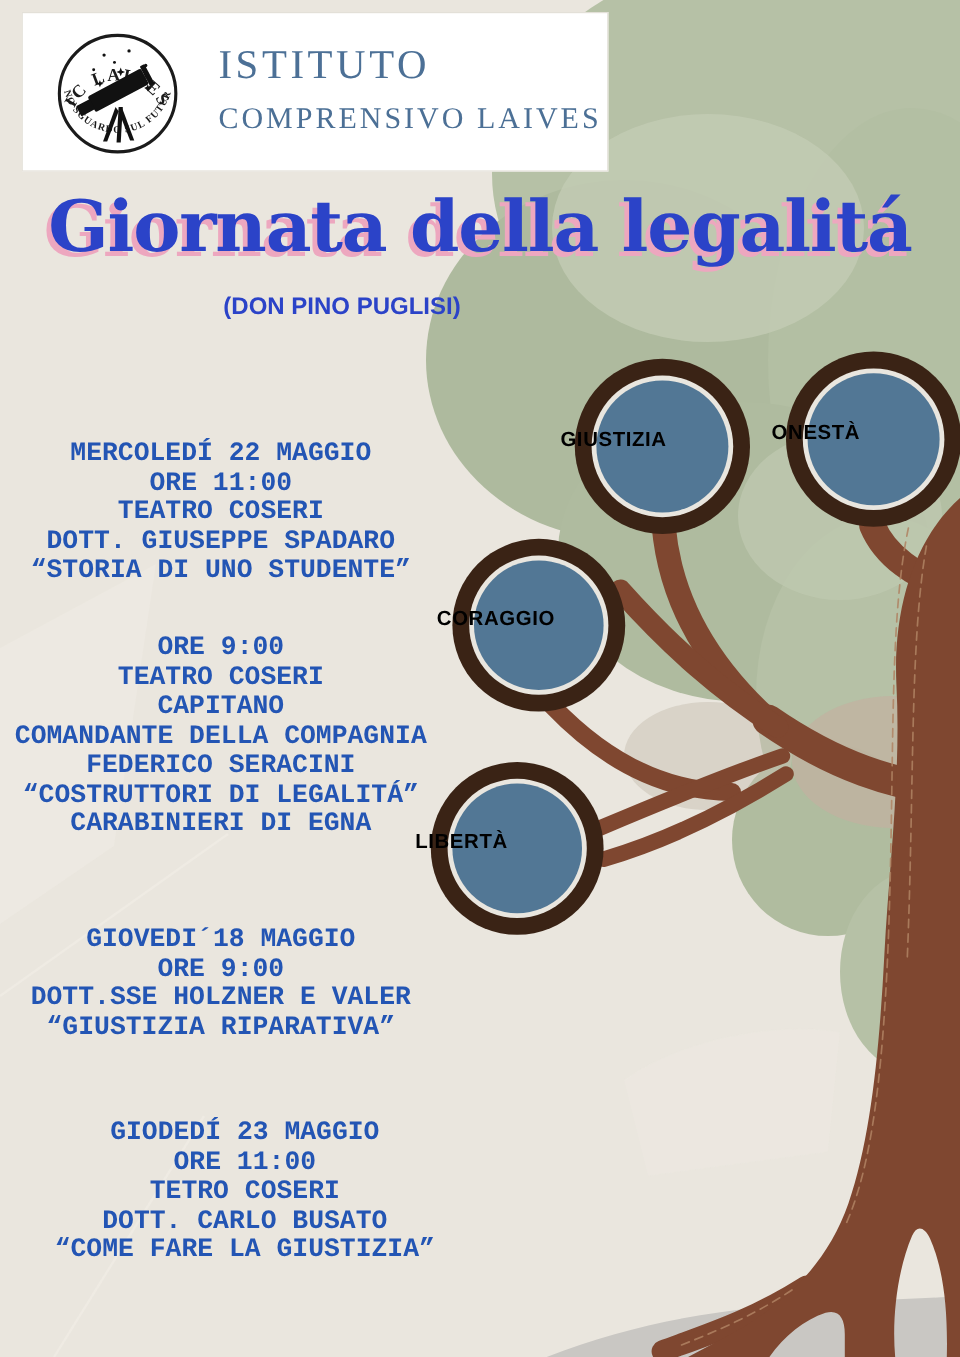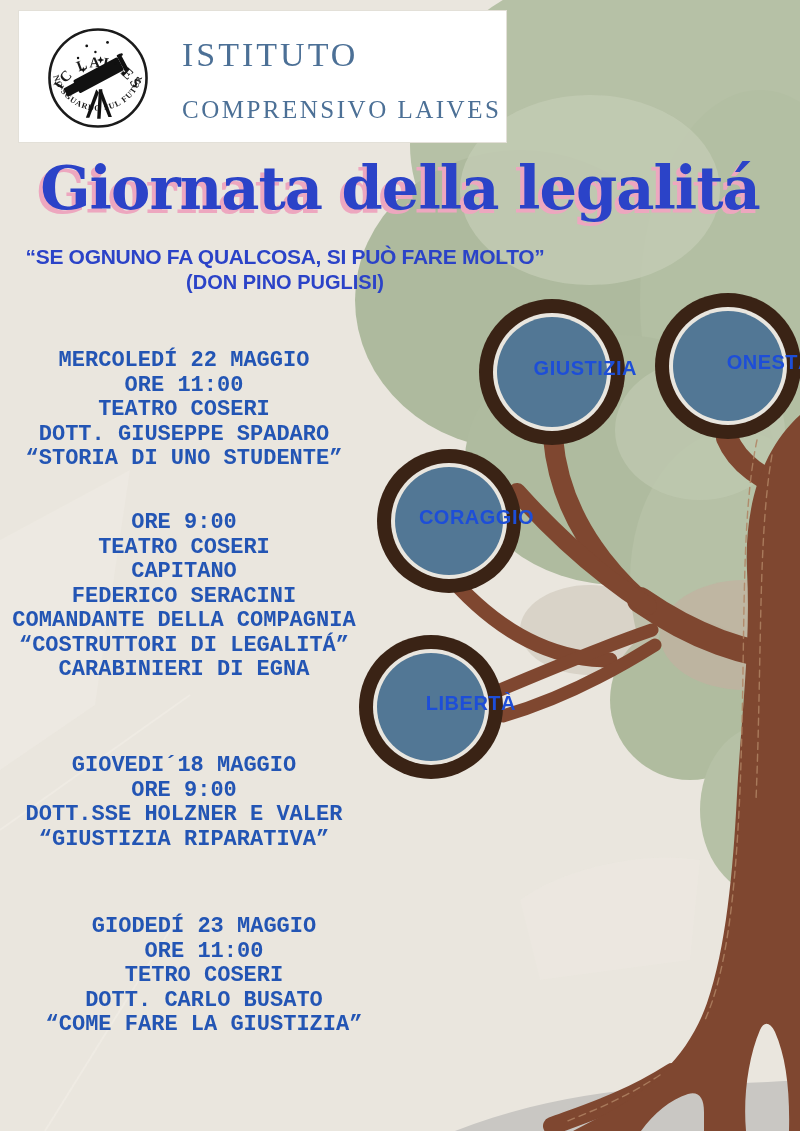--- a/index.html
+++ b/index.html
@@ -16,21 +16,21 @@
     background:#ffffff;border:1px solid #e3e0d8;box-sizing:border-box;
   }
   .seal{position:absolute;left:14px;top:2px;width:130px;height:130px;}
   .inst{position:absolute;left:163px;top:16px;width:330px;color:#4c7096;}
   .inst-line1{
     font-family:"Liberation Serif",serif;font-size:34px;line-height:56px;
     letter-spacing:3px;font-weight:400;
   }
   .inst-line2{
     font-family:"Liberation Serif",serif;font-size:25px;line-height:30px;
-    letter-spacing:2.5px;font-weight:400;margin-top:12px;
+    letter-spacing:2.5px;font-weight:400;margin-top:2px;
   }
 
   
   .main-title{
     position:absolute;left:0;top:158px;width:800px;text-align:center;
     font-family:"DejaVu Serif","Liberation Serif",serif;font-weight:bold;
     font-size:59px;line-height:62px;letter-spacing:-1px;
     color:#2b43c8;text-shadow:-4px 4px 0 #eda7bf;
   }
   .quote{
@@ -39,30 +39,31 @@
   }
   .quote-line1{font-size:21px;line-height:26px;letter-spacing:-0.3px;}
   .quote-line2{font-size:20px;line-height:25px;}
 
   
   .event{
     position:absolute;width:364px;text-align:center;
     font-family:"Liberation Mono","DejaVu Sans Mono",monospace;
     font-weight:bold;font-size:22px;line-height:24.5px;color:#2355b4;
     white-space:nowrap;
+    margin-top:17px;
   }
   .event-1{left:2px;top:349px;}
   .event-2{left:2px;top:511px;}
   .event-3{left:2px;top:754px;}
   .event-4{left:22px;top:915px;}
 
   
   .value-label{
-    position:absolute;width:170px;text-align:right;
-    font-weight:bold;font-size:20px;letter-spacing:0.5px;color:#1d4ed8;
+    position:absolute;width:170px;text-align:left;
+    font-weight:bold;font-size:17px;letter-spacing:0.5px;color:#000000;
   }
   .value-giustizia{left:467px;top:357px;}
   .value-onesta{left:643px;top:351px;}
   .value-coraggio{left:364px;top:506px;}
   .value-liberta{left:346px;top:692px;}
 </style>
 </head>
 <body>
 
 <div class="poster">
@@ -180,38 +181,37 @@
     </svg>
     <div class="inst">
       <div class="inst-line1">ISTITUTO</div>
       <div class="inst-line2">COMPRENSIVO LAIVES</div>
     </div>
   </div>
 
   <div class="main-title">Giornata della legalitá</div>
 
   <div class="quote">
-    <div class="quote-line1">“SE OGNUNO FA QUALCOSA, SI PUÒ FARE MOLTO”</div>
     <div class="quote-line2">(DON PINO PUGLISI)</div>
   </div>
 
   <div class="event event-1">
     <div>MERCOLEDÍ 22 MAGGIO</div>
     <div>ORE 11:00</div>
     <div>TEATRO COSERI</div>
     <div>DOTT. GIUSEPPE SPADARO</div>
     <div>“STORIA DI UNO STUDENTE”</div>
   </div>
 
   <div class="event event-2">
     <div>ORE 9:00</div>
     <div>TEATRO COSERI</div>
     <div>CAPITANO</div>
+    <div>COMANDANTE DELLA COMPAGNIA</div>
     <div>FEDERICO SERACINI</div>
-    <div>COMANDANTE DELLA COMPAGNIA</div>
     <div>“COSTRUTTORI DI LEGALITÁ”</div>
     <div>CARABINIERI DI EGNA</div>
   </div>
 
   <div class="event event-3">
     <div>GIOVEDI´18 MAGGIO</div>
     <div>ORE 9:00</div>
     <div>DOTT.SSE HOLZNER E VALER</div>
     <div>“GIUSTIZIA RIPARATIVA”</div>
   </div>

